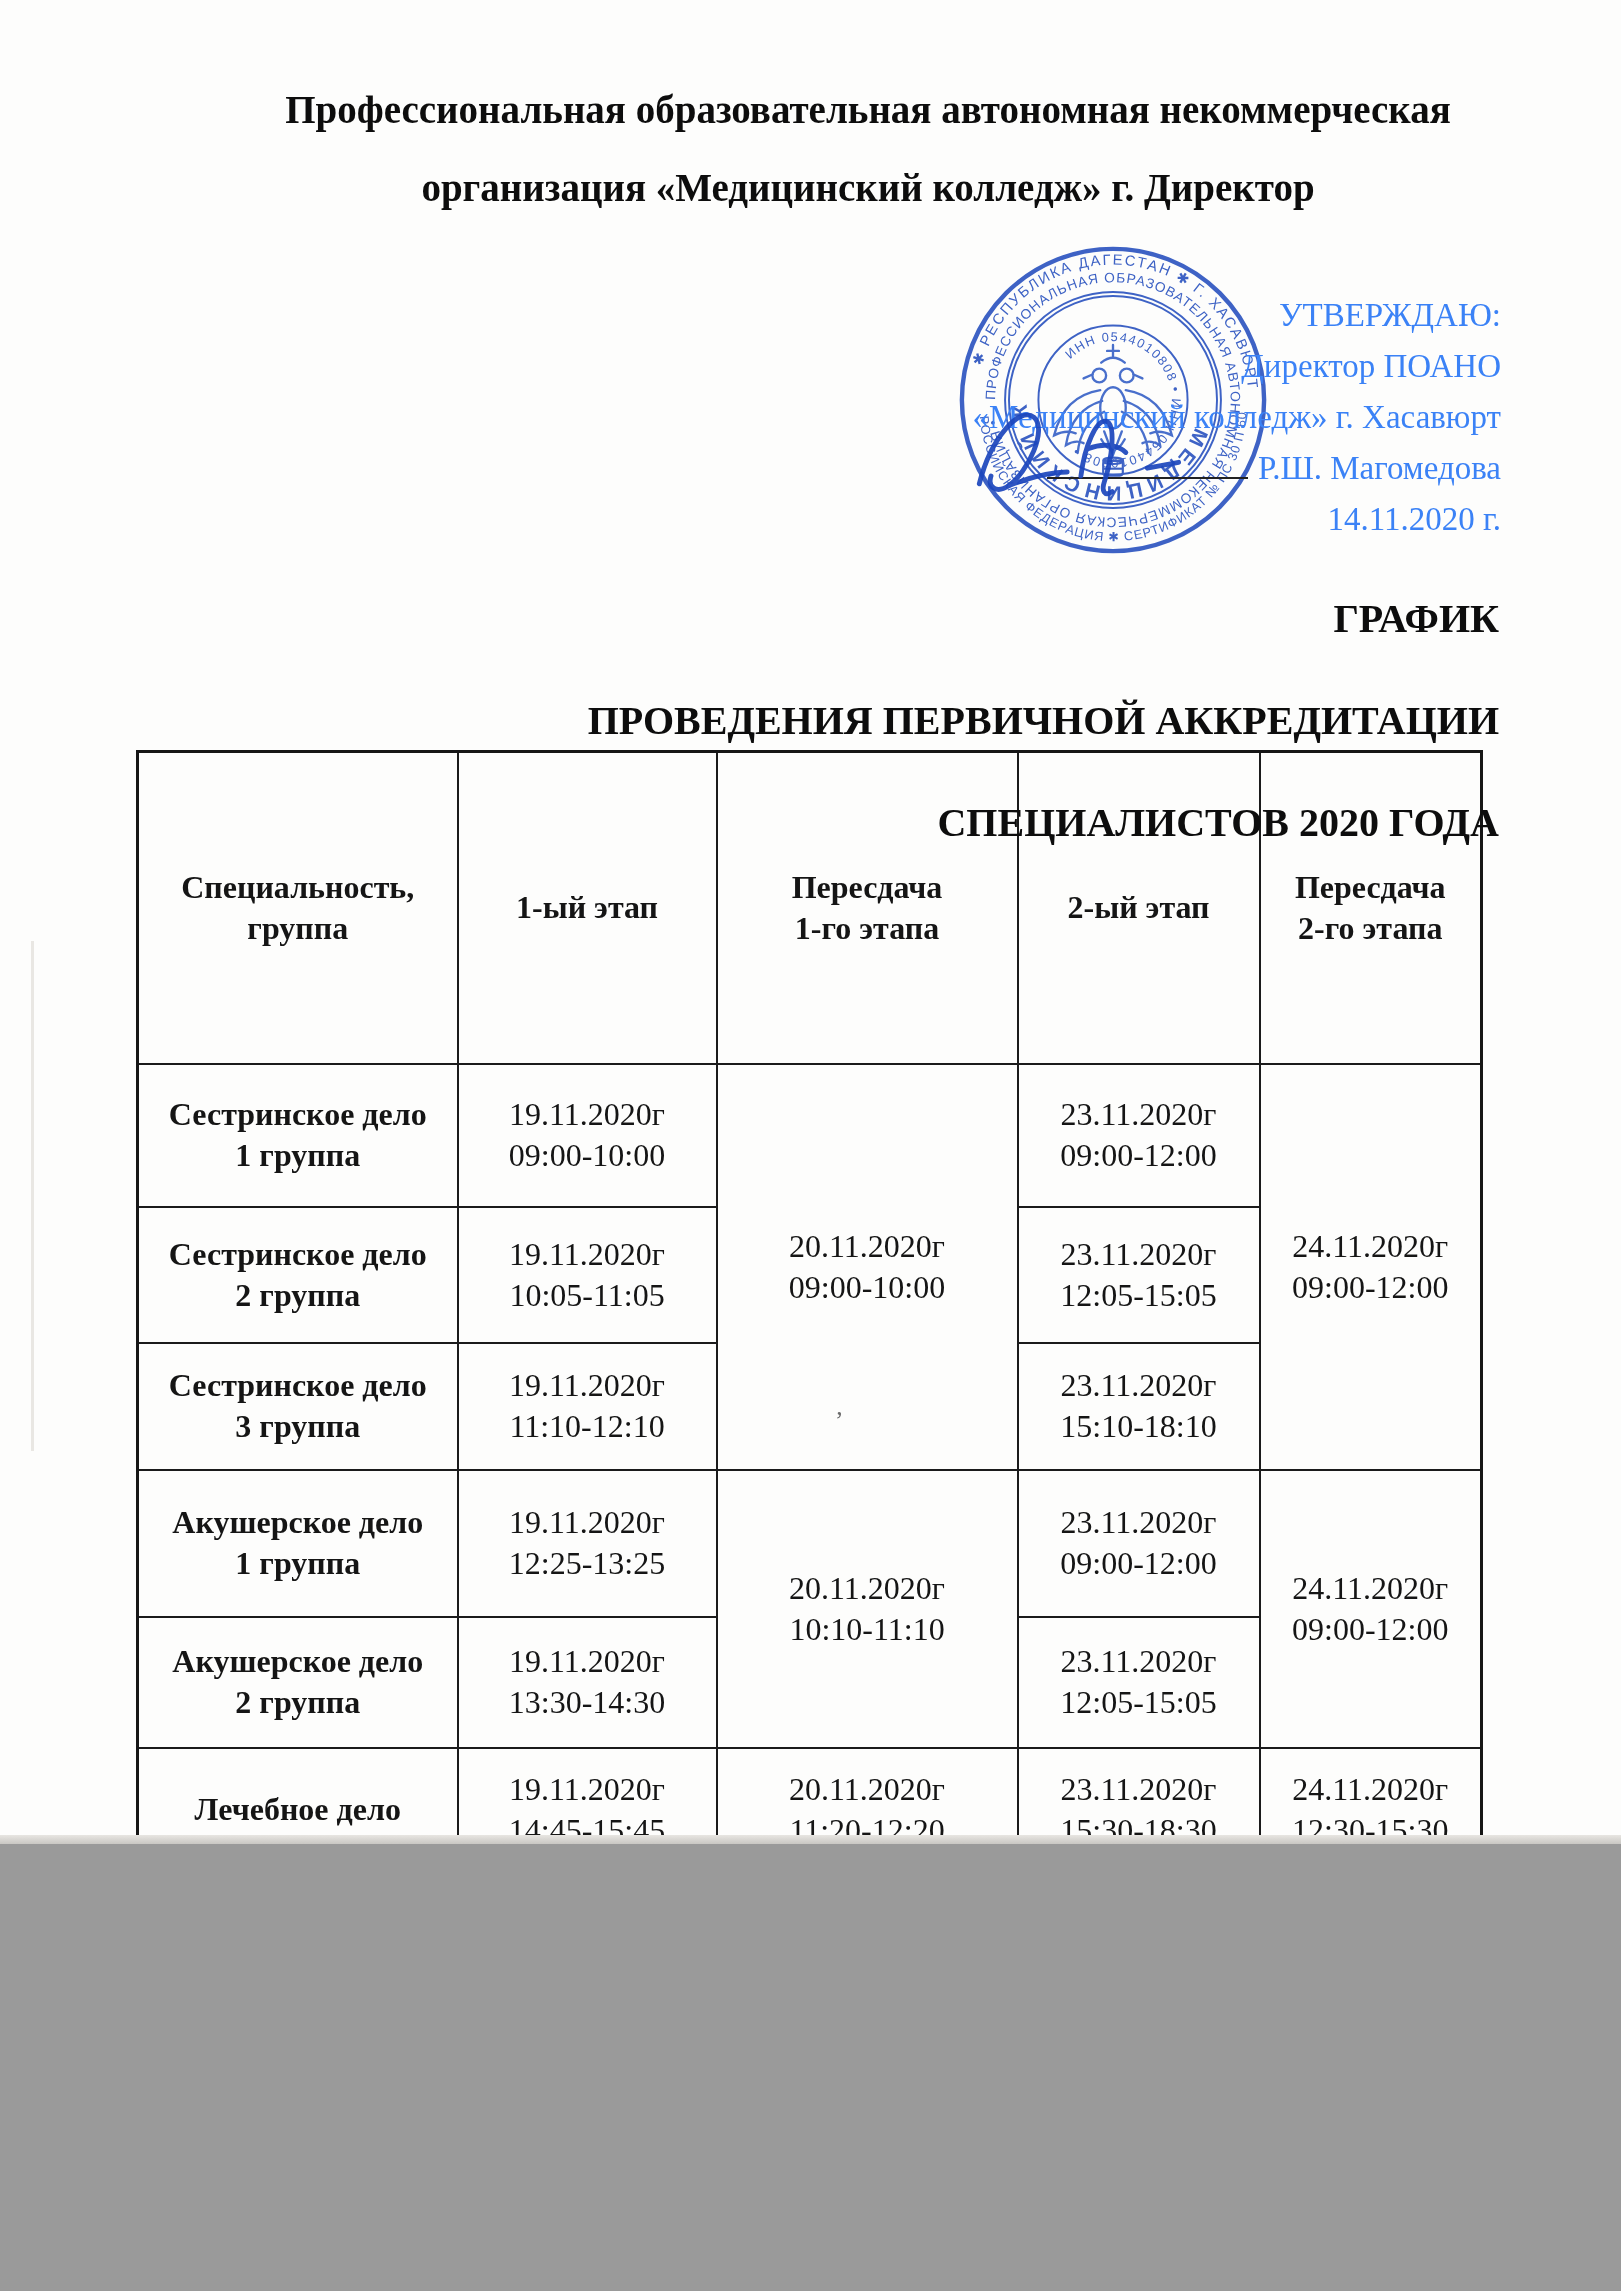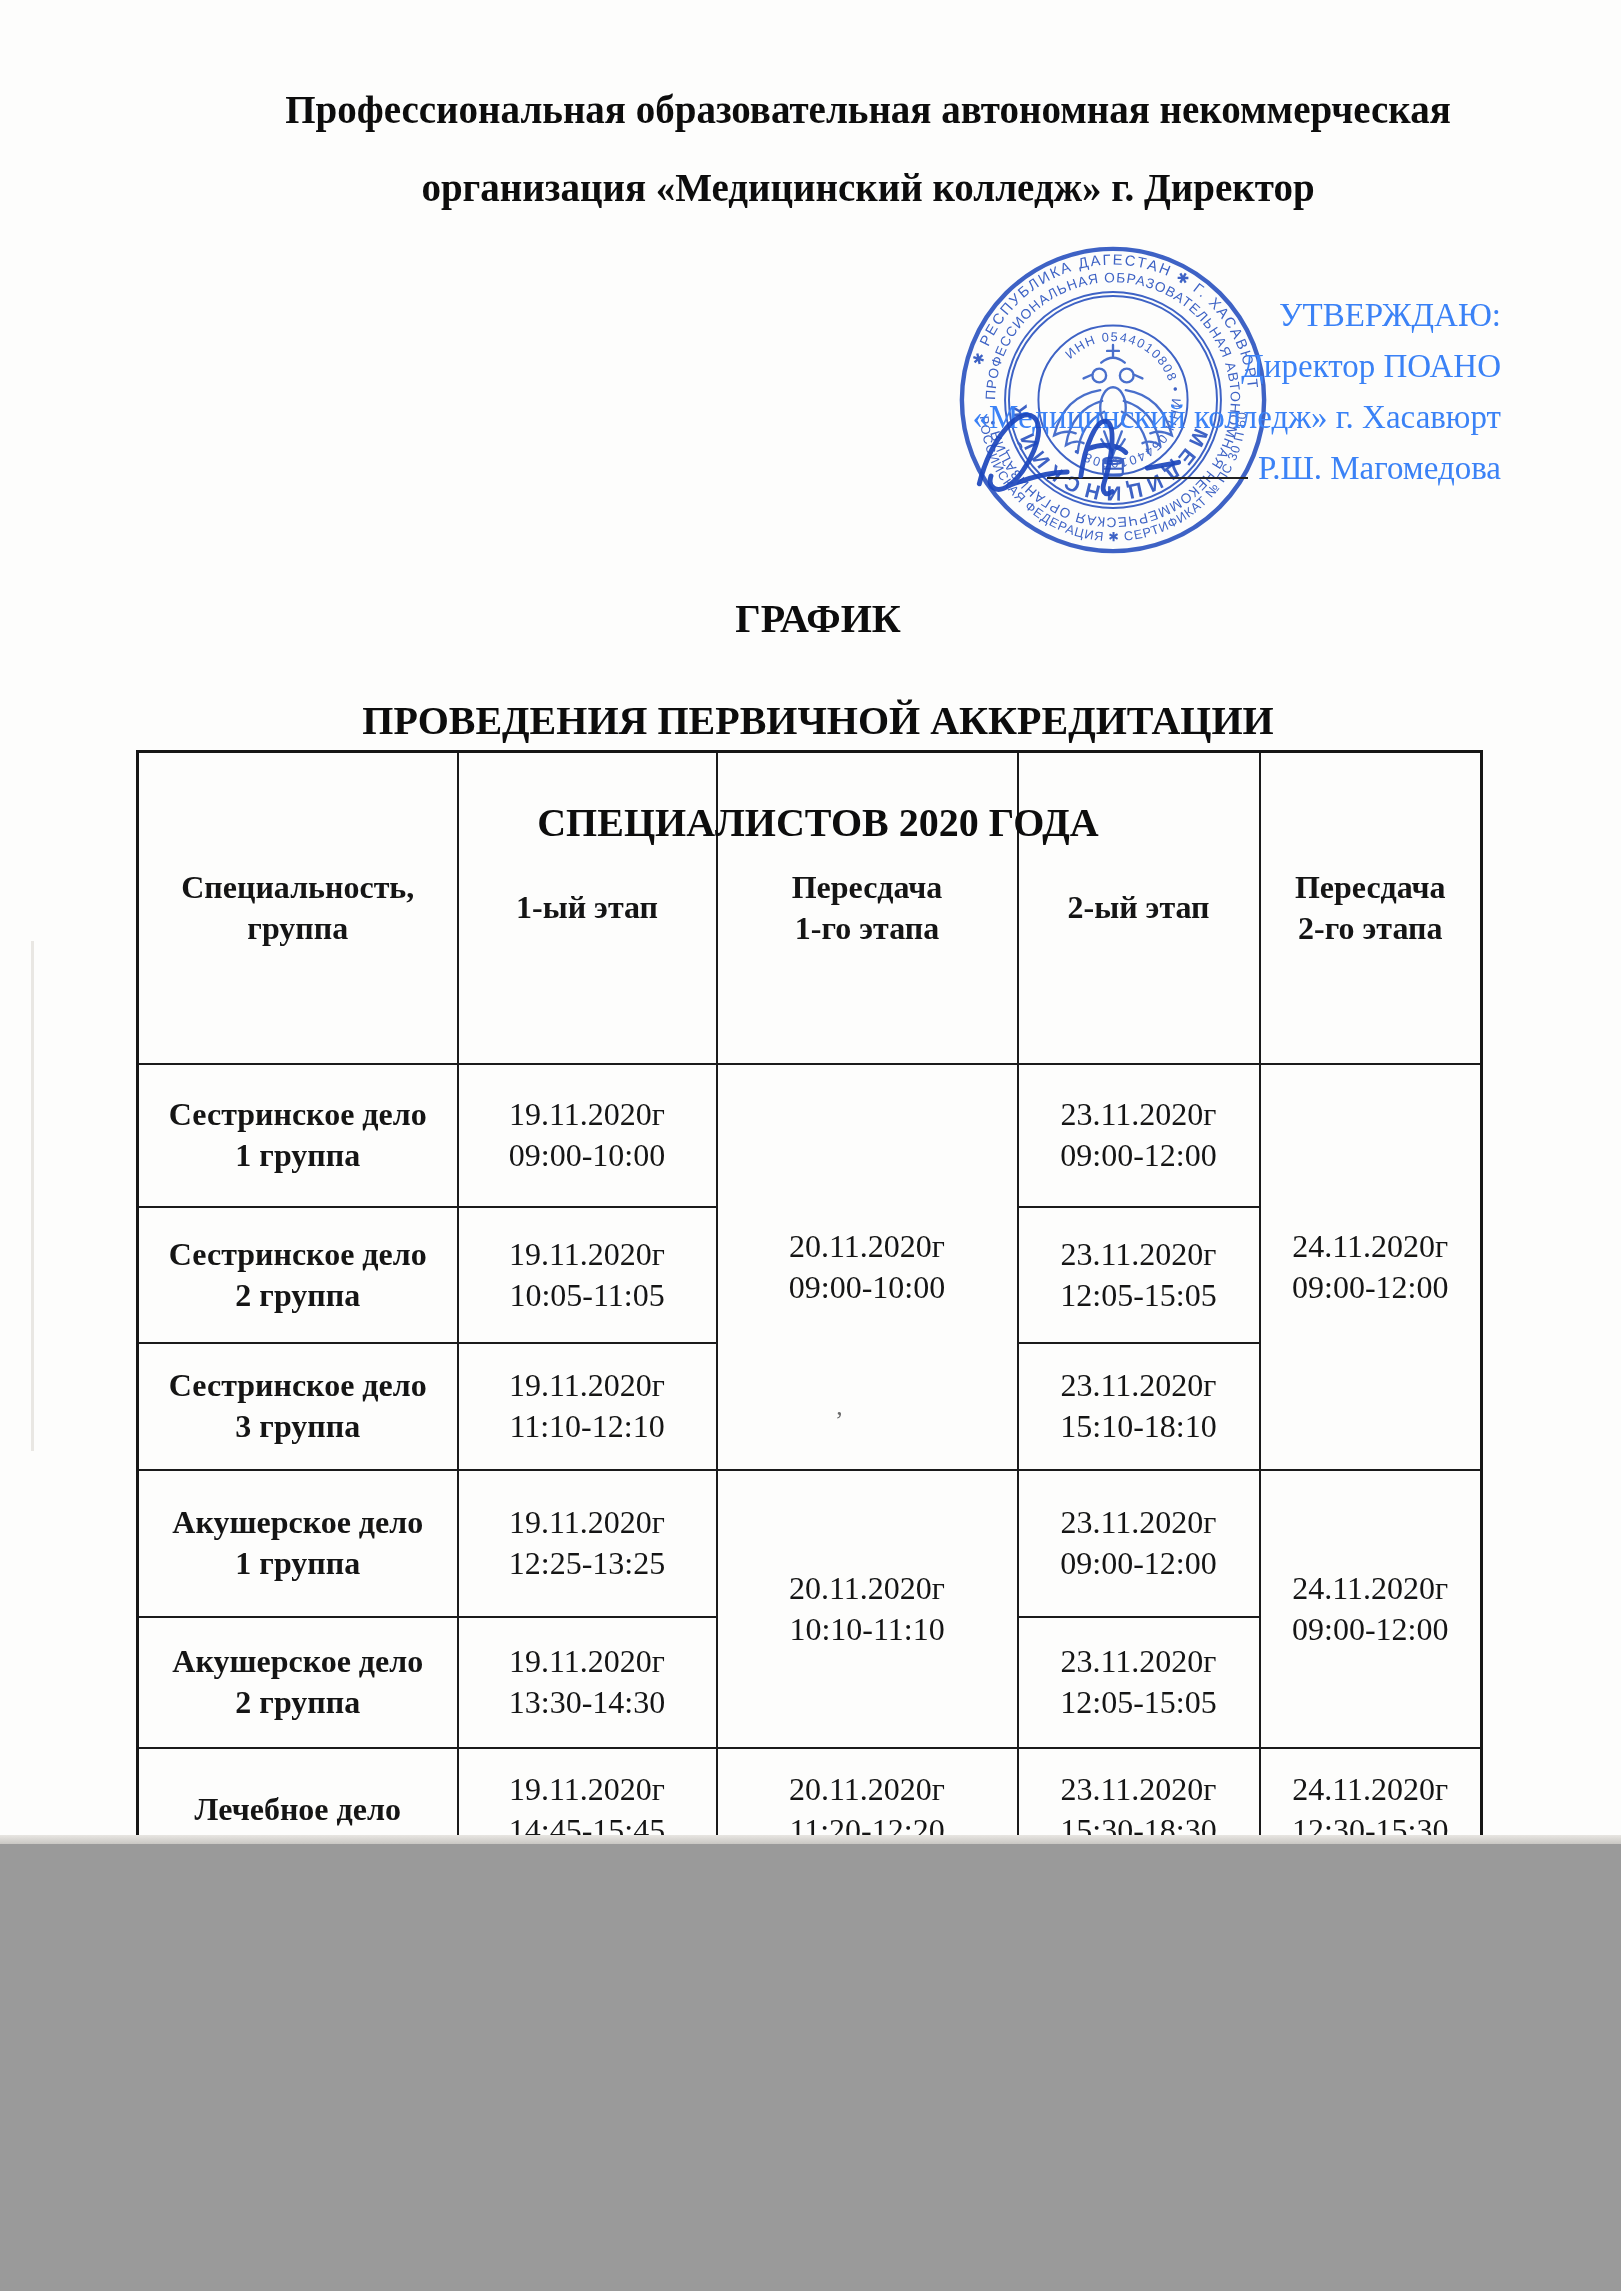--- a/index.html
+++ b/index.html
@@ -32,21 +32,21 @@
     position:absolute;left:956px;top:243px;width:314px;height:314px;
     z-index:2;mix-blend-mode:multiply;opacity:.92;
   }
   .stamp text{font-family:"Liberation Sans", sans-serif;}
   .signature{
     position:absolute;left:965px;top:390px;width:265px;height:127px;z-index:4;
   }
   
   .doc-title{
     position:absolute;left:137px;top:542px;width:1362px;
-    text-align:center;font-weight:bold;font-size:40px;line-height:51px;
+    text-align:right;font-weight:bold;font-size:40px;line-height:51px;
     color:#0d0d0d;white-space:pre-line;z-index:1;
   }
   
   table.sched{
     position:absolute;left:136px;top:750px;
     border-collapse:collapse;table-layout:fixed;
     width:1343px;
   }
   table.sched col.c1{width:320px}
   table.sched col.c2{width:259px}
@@ -86,20 +86,21 @@
   <div class="org-header">
     <div>Профессиональная образовательная автономная некоммерческая</div>
     <div>организация «Медицинский колледж» г. Директор</div>
   </div>
 
   <div class="approval">
     <div>УТВЕРЖДАЮ:</div>
     <div>Директор ПОАНО</div>
     <div>«Медицинский колледж» г. Хасавюрт</div>
     <div><span class="sig-line"></span><span>Р.Ш. Магомедова</span></div>
+    <div>14.11.2020 г.</div>
   </div>
 
   <svg class="stamp" viewBox="0 0 320 320">
     <g stroke="#2d56c3" fill="none" stroke-width="4.5">
       <circle cx="160" cy="160" r="154"></circle>
     </g>
     <g stroke="#2d56c3" fill="none" stroke-width="2">
       <circle cx="160" cy="160" r="110"></circle>
       <circle cx="160" cy="160" r="106"></circle>
       <circle cx="160" cy="160" r="76"></circle>

